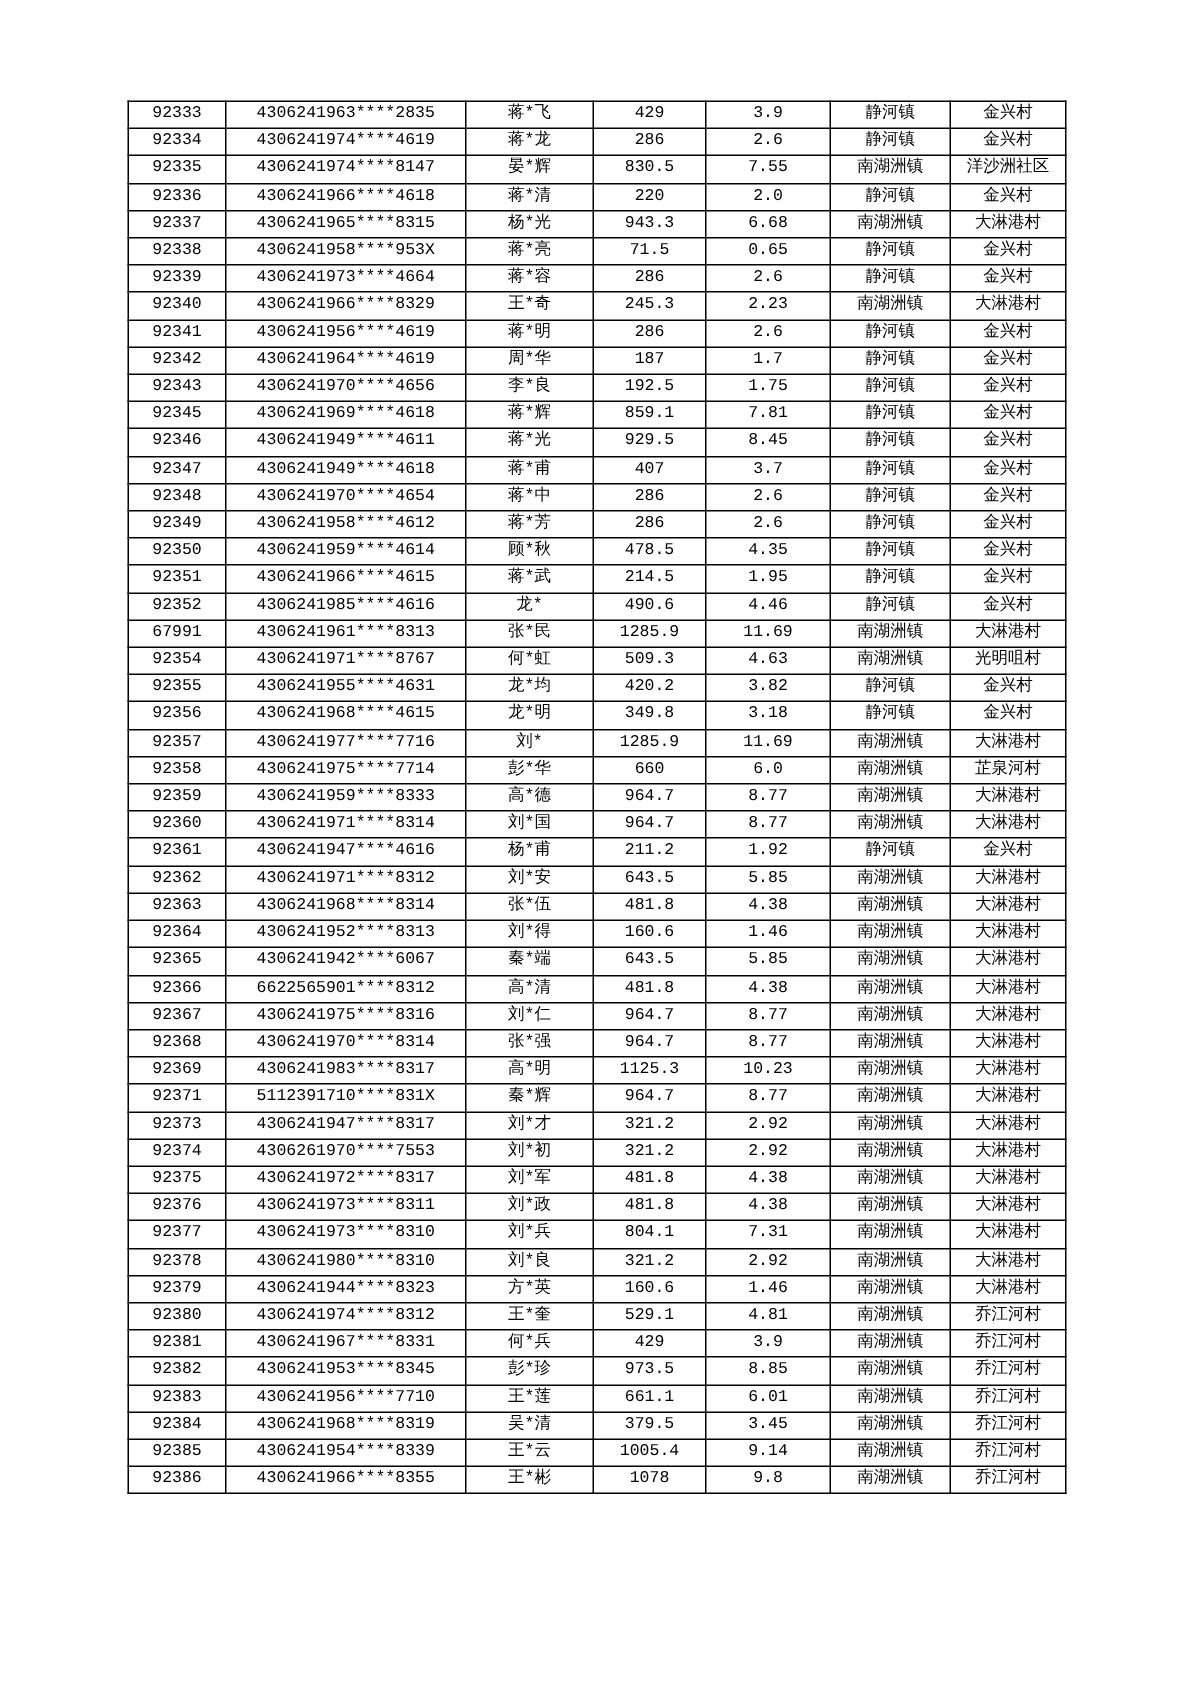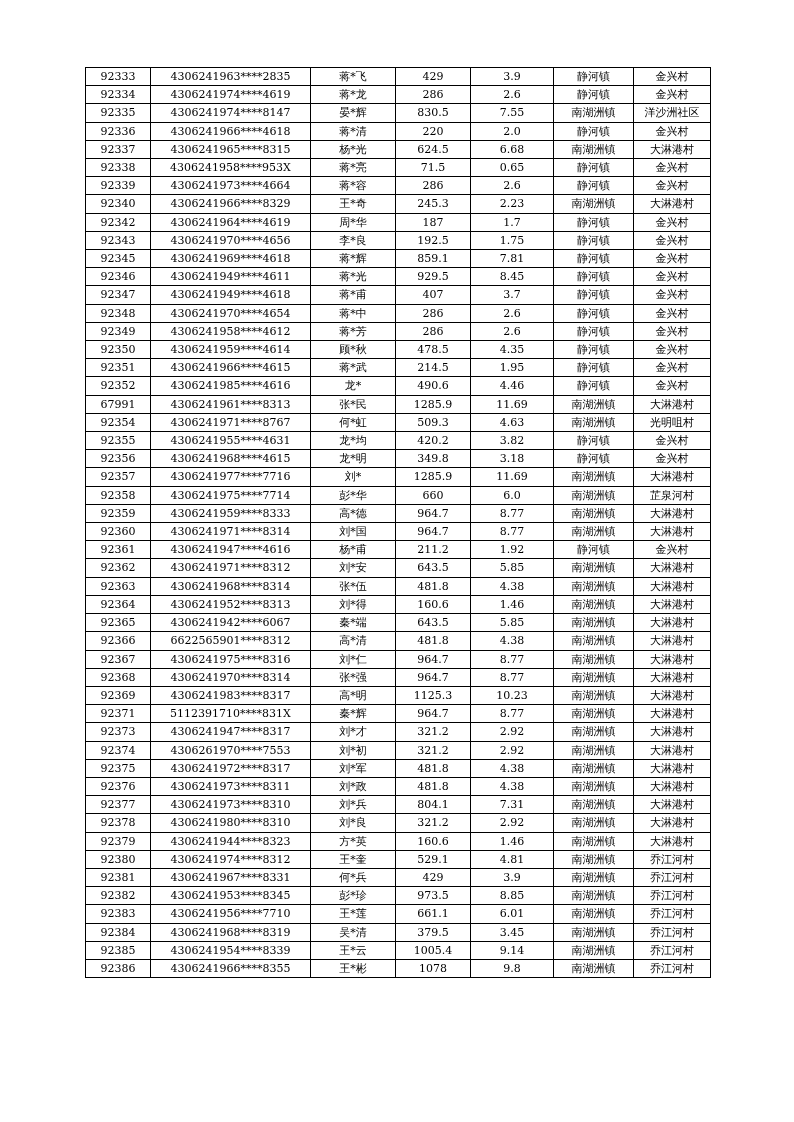--- a/index.html
+++ b/index.html
@@ -18,20 +18,21 @@
     background: #ffffff;
     overflow: hidden;
   }
   table.data-table {
     position: absolute;
     top: 67px;
     left: 85px;
     width: 625px;
     border-collapse: collapse;
     table-layout: fixed;
+    font-family: Liberation Mono, monospace;
   }
   table.data-table td {
     border: 1px solid #000000;
     font-size: 11px;
     line-height: 17.2px;
     height: 17.2px;
     text-align: center;
     vertical-align: middle;
     padding: 0 1px;
     white-space: nowrap;
@@ -93,21 +94,21 @@
           <td>蒋*清</td>
           <td>220</td>
           <td>2.0</td>
           <td>静河镇</td>
           <td>金兴村</td>
         </tr>
         <tr>
           <td>92337</td>
           <td>4306241965****8315</td>
           <td>杨*光</td>
-          <td>624.5</td>
+          <td>943.3</td>
           <td>6.68</td>
           <td>南湖洲镇</td>
           <td>大淋港村</td>
         </tr>
         <tr>
           <td>92338</td>
           <td>4306241958****953X</td>
           <td>蒋*亮</td>
           <td>71.5</td>
           <td>0.65</td>
@@ -126,20 +127,29 @@
         <tr>
           <td>92340</td>
           <td>4306241966****8329</td>
           <td>王*奇</td>
           <td>245.3</td>
           <td>2.23</td>
           <td>南湖洲镇</td>
           <td>大淋港村</td>
         </tr>
         <tr>
+          <td>92341</td>
+          <td>4306241956****4619</td>
+          <td>蒋*明</td>
+          <td>286</td>
+          <td>2.6</td>
+          <td>静河镇</td>
+          <td>金兴村</td>
+        </tr>
+        <tr>
           <td>92342</td>
           <td>4306241964****4619</td>
           <td>周*华</td>
           <td>187</td>
           <td>1.7</td>
           <td>静河镇</td>
           <td>金兴村</td>
         </tr>
         <tr>
           <td>92343</td>

